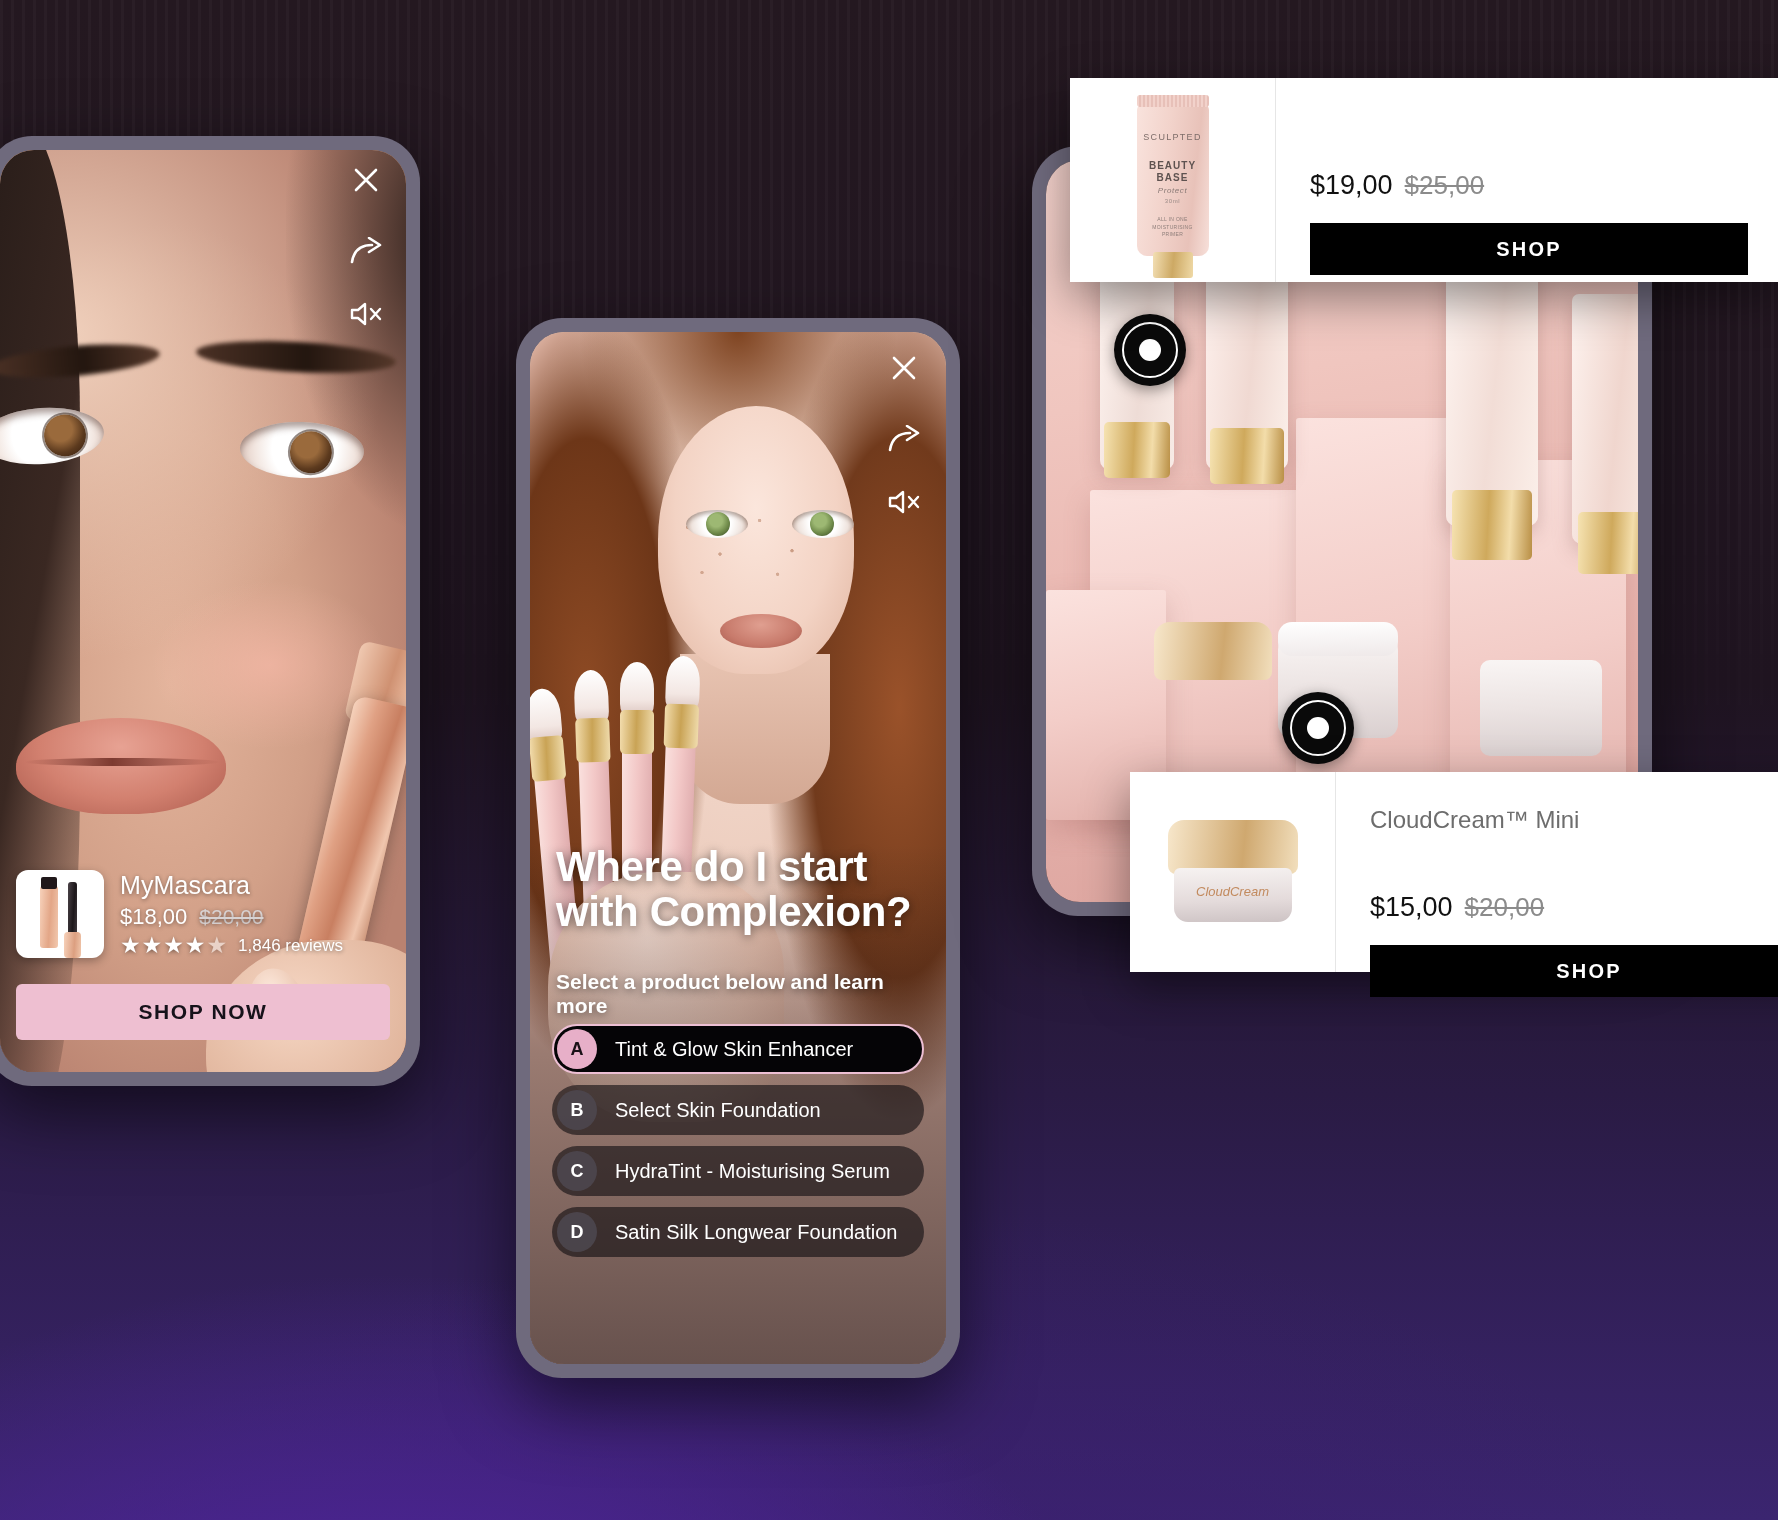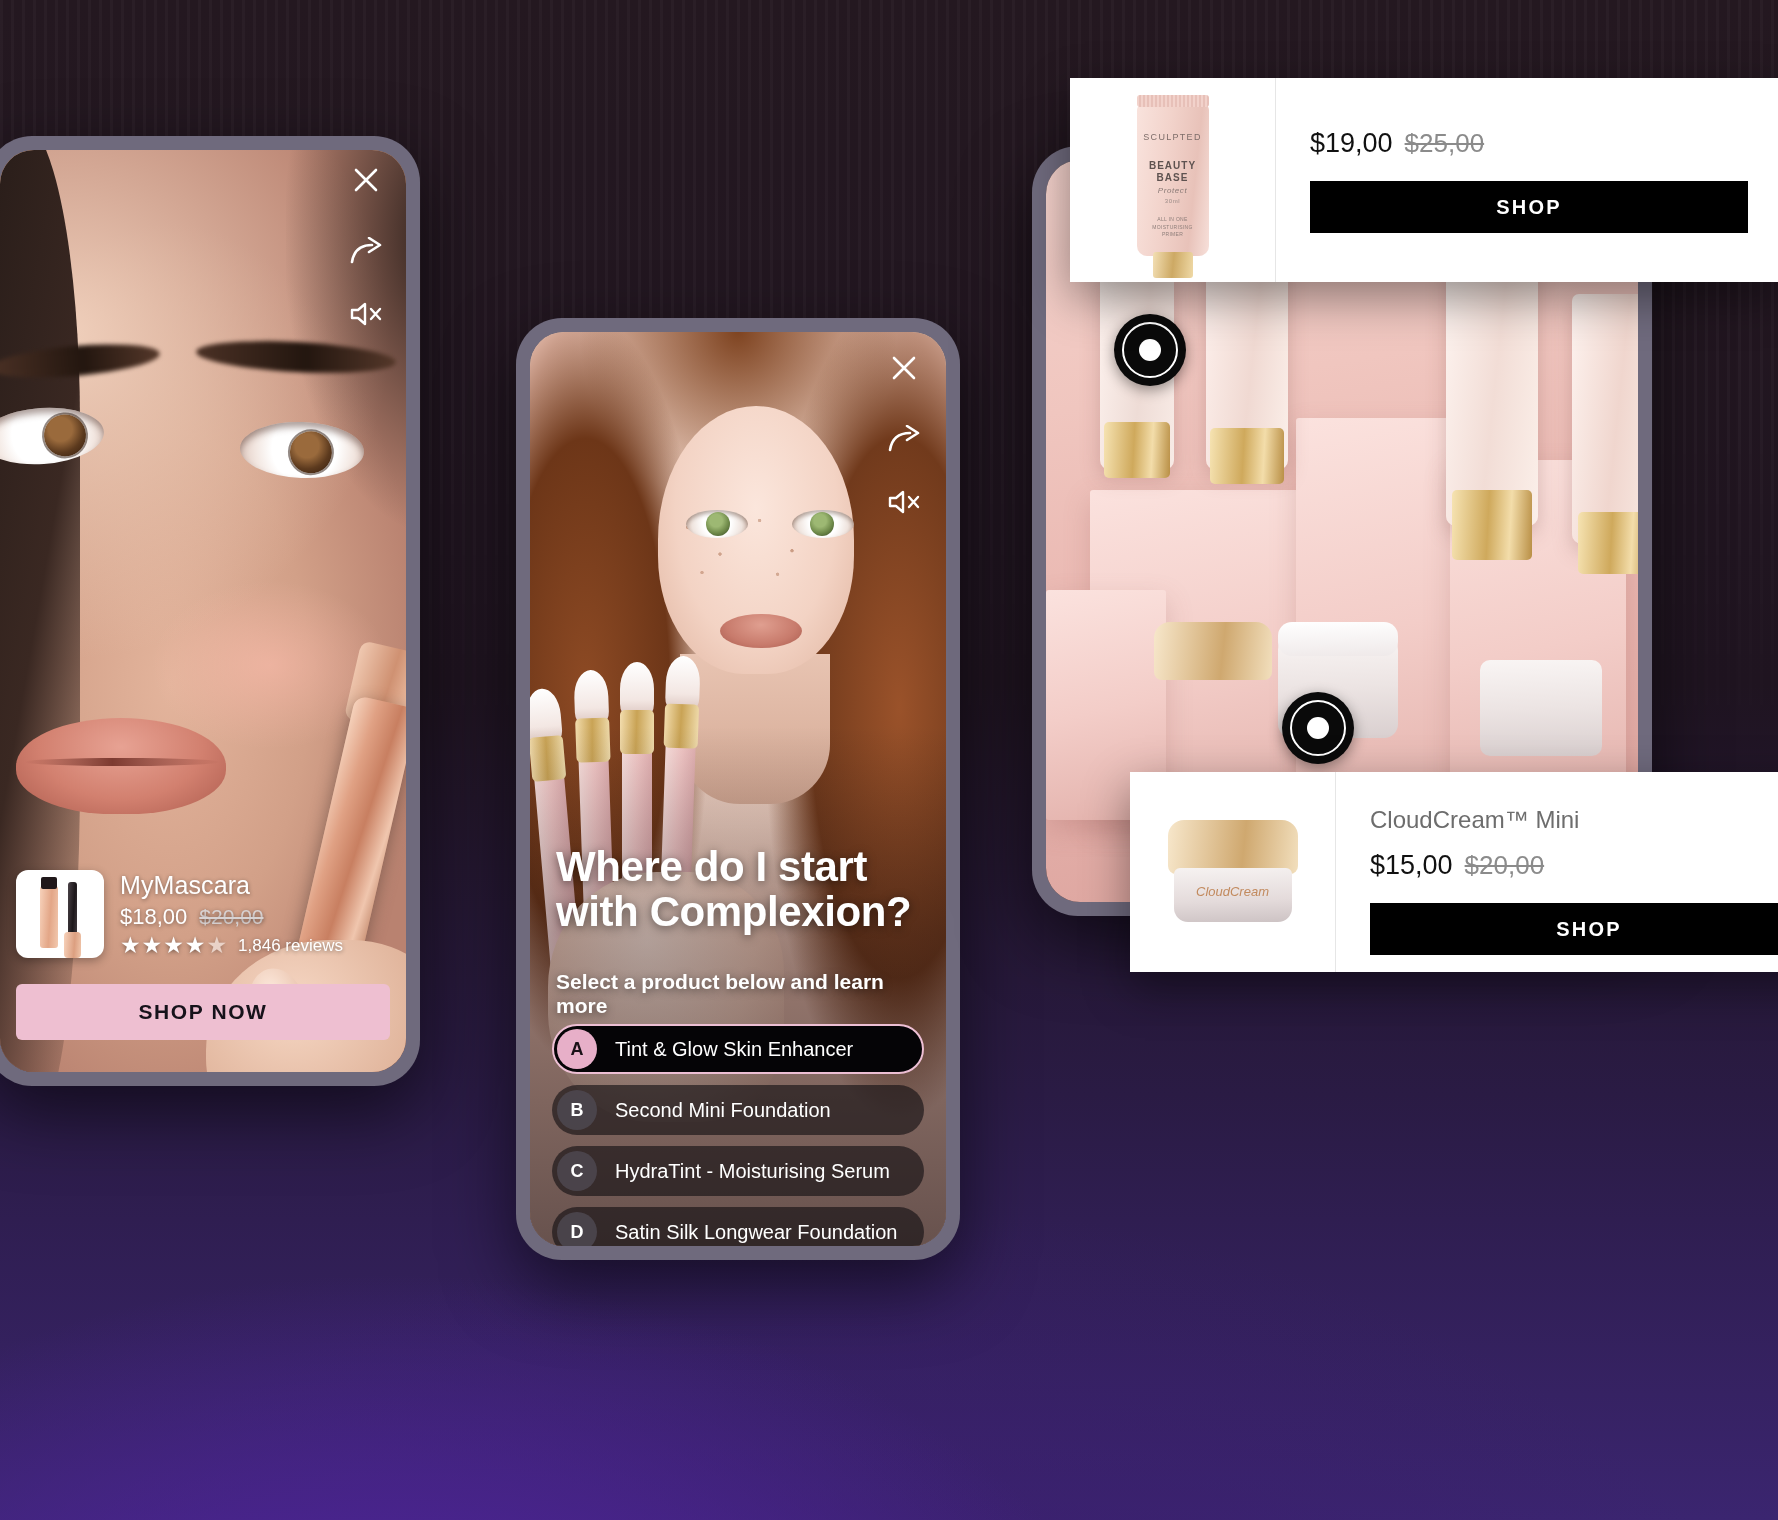--- a/index.html
+++ b/index.html
@@ -40,21 +40,21 @@
     width:100%; height:100%;
     border-radius:34px;
     overflow:hidden;
     position:relative;
     background:#2a2024;
   }
 
   
   #phone1{ left:-14px; top:136px; width:434px; height:950px; }
   
-  #phone2{ left:516px; top:318px; width:444px; height:942px; }
+  #phone2{ left:516px; top:318px; width:444px; height:1060px; }
   
   #phone3{ left:1032px; top:146px; width:620px; height:770px; }
 
   
   .media{ position:absolute; inset:0; }
 
   
   .p1-art{
     background:
       radial-gradient(circle at 16% 20%, #f0d0bc 0%, rgba(240,208,188,0) 40%),
@@ -334,21 +334,21 @@
   }
   .pc-imgwrap{
     width:206px; flex:none; border-right:1px solid #e6e6e6;
     display:flex; align-items:center; justify-content:center;
     position:relative; overflow:hidden; background:#fff;
   }
   .pc-body{ flex:1; padding:34px 30px 30px 34px; }
   .pc-name{ color:#6d6d6d; font-size:24px; font-weight:400; }
   .pc-prices{ display:flex; align-items:baseline; gap:12px; margin-top:16px; }
   .pc-now{ color:#111; font-size:27px; }
-  .pc-was{ color:#8b8b8b; font-size:26px; text-decoration:line-through; }
+  .pc-was{ color:#8b8b8b; font-size:26px; text-decoration:line-through;margin-top:42px; }
   .pc-shop{
     margin-top:22px; height:52px; background:#000; color:#fff;
     display:flex; align-items:center; justify-content:center;
     font-size:20px; font-weight:700; letter-spacing:2.2px; cursor:pointer;
   }
   
   .bb-tube{
     position:relative; width:72px; height:152px;
     background:linear-gradient(96deg,#f9e3dd 0%, #f2d3cb 40%, #e8c2b9 75%, #f7e0da 100%);
     border-radius:6px 6px 10px 10px;
@@ -520,21 +520,21 @@
       </div>
       <div class="q-sub">Select a product below and learn more</div>
 
       <div class="q-list">
         <div class="q-opt sel">
           <div class="q-badge">A</div>
           <div class="q-label">Tint &amp; Glow Skin Enhancer</div>
         </div>
         <div class="q-opt">
           <div class="q-badge">B</div>
-          <div class="q-label">Second Mini Foundation</div>
+          <div class="q-label">Select Skin Foundation</div>
         </div>
         <div class="q-opt">
           <div class="q-badge">C</div>
           <div class="q-label">HydraTint - Moisturising Serum</div>
         </div>
         <div class="q-opt">
           <div class="q-badge">D</div>
           <div class="q-label">Satin Silk Longwear Foundation</div>
         </div>
       </div>

